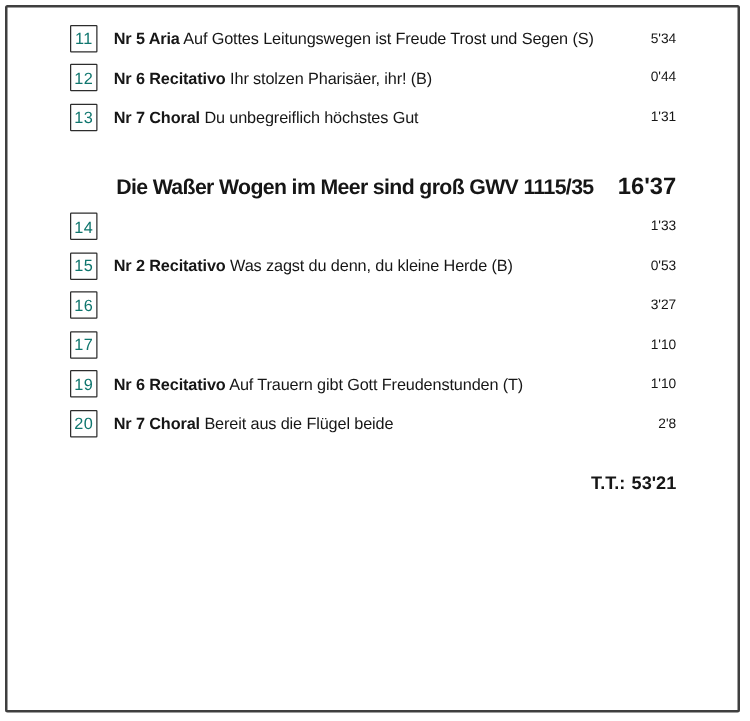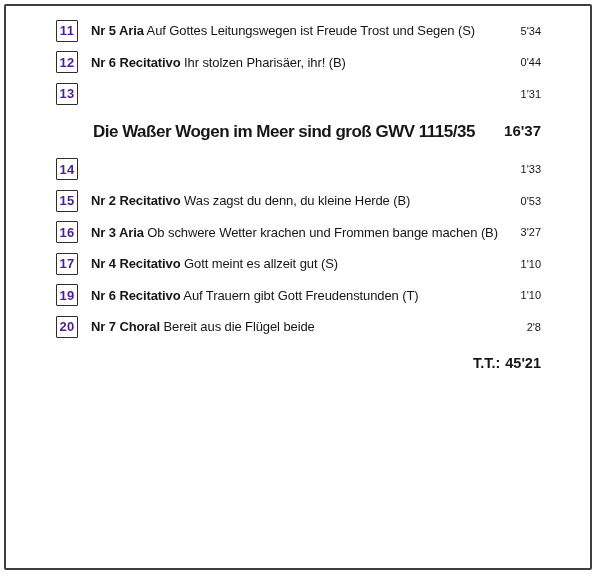--- a/index.html
+++ b/index.html
@@ -32,22 +32,21 @@
   .num-box {
     flex: none;
     width: 20px; height: 20px;
     border: 1.6px solid #2c2c2c;
     border-radius: 1px;
     display: flex;
     align-items: center;
     justify-content: center;
     font-size: 13px;
     letter-spacing: 0.3px;
-    color: #4c1d95;
-    font-weight: bold;
+    color: #0f766e;
   }
   .track-text {
     margin-left: 13px;
     font-size: 13px;
     letter-spacing: -0.1px;
     white-space: nowrap;
     overflow: hidden;
   }
   .movement {
     font-weight: bold;
@@ -56,44 +55,44 @@
     font-weight: normal;
   }
   .duration {
     margin-left: auto;
     padding-left: 8px;
     font-size: 11px;
     flex: none;
   }
   .heading-row {
     display: flex;
-    align-items: flex-start;
+    align-items: center;
     height: 32px;
-    margin-top: 12px;
+    margin-top: 24px;
     padding-left: 37px;
   }
   .heading-title {
     font-weight: bold;
     font-size: 17px;
     letter-spacing: -0.5px;
     white-space: nowrap;
   }
   .heading-duration {
     margin-left: auto;
     padding-left: 8px;
     font-weight: bold;
-    font-size: 15px;
+    font-size: 19px;
     flex: none;
   }
   .total-row {
     display: flex;
     justify-content: flex-end;
     align-items: center;
     height: 32px;
-    margin-top: 4px;
+    margin-top: 16px;
     font-weight: bold;
     font-size: 14.5px;
   }
   .total-row .tt-label { margin-right: 5px; }
 </style>
 </head>
 <body>
 
 <div class="page">
   <div class="content">
@@ -109,20 +108,21 @@
       <div class="num-box">
           <span>12</span>
         </div>
       <div class="track-text"><span class="movement">Nr 6 Recitativo</span> <span class="subtitle">Ihr stolzen Pharisäer, ihr! (B)</span></div>
       <div class="duration">0'44</div>
     </div>
     <div class="row">
       <div class="num-box">
           <span>13</span>
         </div>
+      <div class="track-text"><span class="movement">Nr 7 Choral</span> <span class="subtitle">Du unbegreiflich höchstes Gut</span></div>
       <div class="duration">1'31</div>
     </div>
 
     <div class="heading-row">
       <span class="heading-title">Die Waßer Wogen im Meer sind groß GWV 1115/35</span>
       <span class="heading-duration">16'37</span>
     </div>
 
     <div class="row">
       <div class="num-box">
@@ -134,44 +134,42 @@
       <div class="num-box">
           <span>15</span>
         </div>
       <div class="track-text"><span class="movement">Nr 2 Recitativo</span> <span class="subtitle">Was zagst du denn, du kleine Herde (B)</span></div>
       <div class="duration">0'53</div>
     </div>
     <div class="row">
       <div class="num-box">
           <span>16</span>
         </div>
-      <div class="track-text"><span class="movement">Nr 3 Aria</span> <span class="subtitle">Ob schwere Wetter krachen und Frommen bange machen (B)</span></div>
       <div class="duration">3'27</div>
     </div>
     <div class="row">
       <div class="num-box">
           <span>17</span>
         </div>
-      <div class="track-text"><span class="movement">Nr 4 Recitativo</span> <span class="subtitle">Gott meint es allzeit gut (S)</span></div>
       <div class="duration">1'10</div>
     </div>
     <div class="row">
       <div class="num-box">
           <span>19</span>
         </div>
       <div class="track-text"><span class="movement">Nr 6 Recitativo</span> <span class="subtitle">Auf Trauern gibt Gott Freudenstunden (T)</span></div>
       <div class="duration">1'10</div>
     </div>
     <div class="row">
       <div class="num-box">
           <span>20</span>
         </div>
       <div class="track-text"><span class="movement">Nr 7 Choral</span> <span class="subtitle">Bereit aus die Flügel beide</span></div>
       <div class="duration">2'8</div>
     </div>
 
     <div class="total-row">
       <span class="tt-label">T.T.:</span>
-      <span>45'21</span>
+      <span>53'21</span>
     </div>
 
   </div>
 </div>
 
 </body></html>

